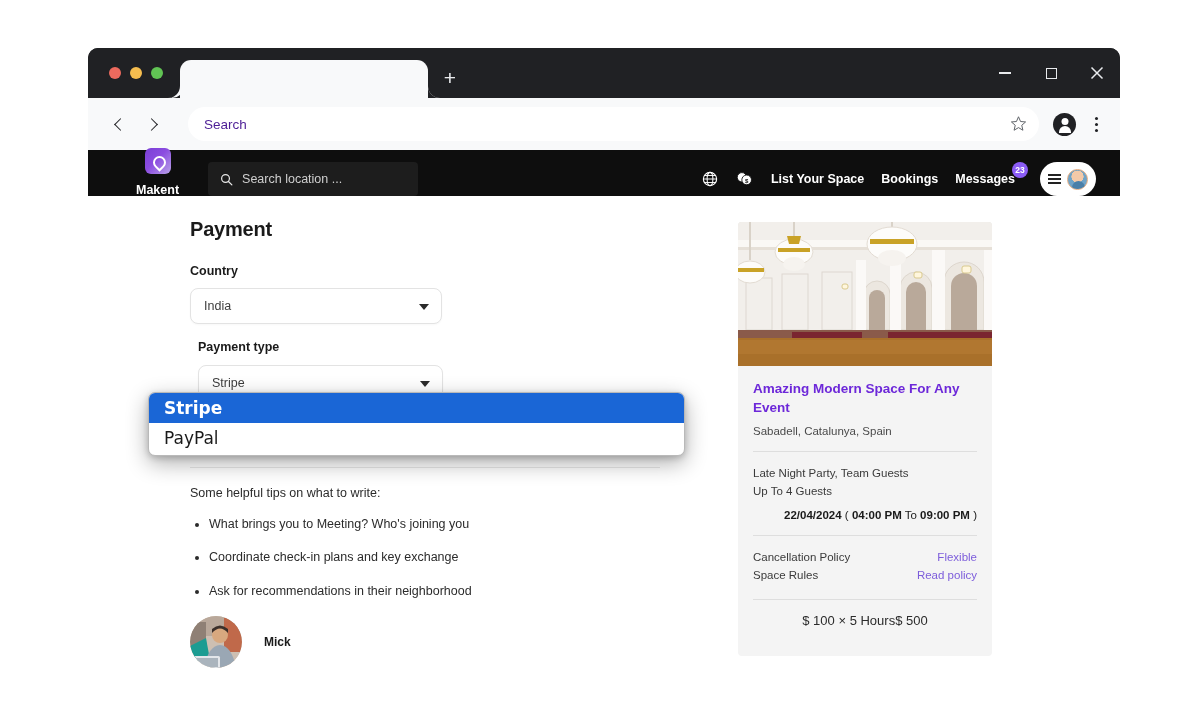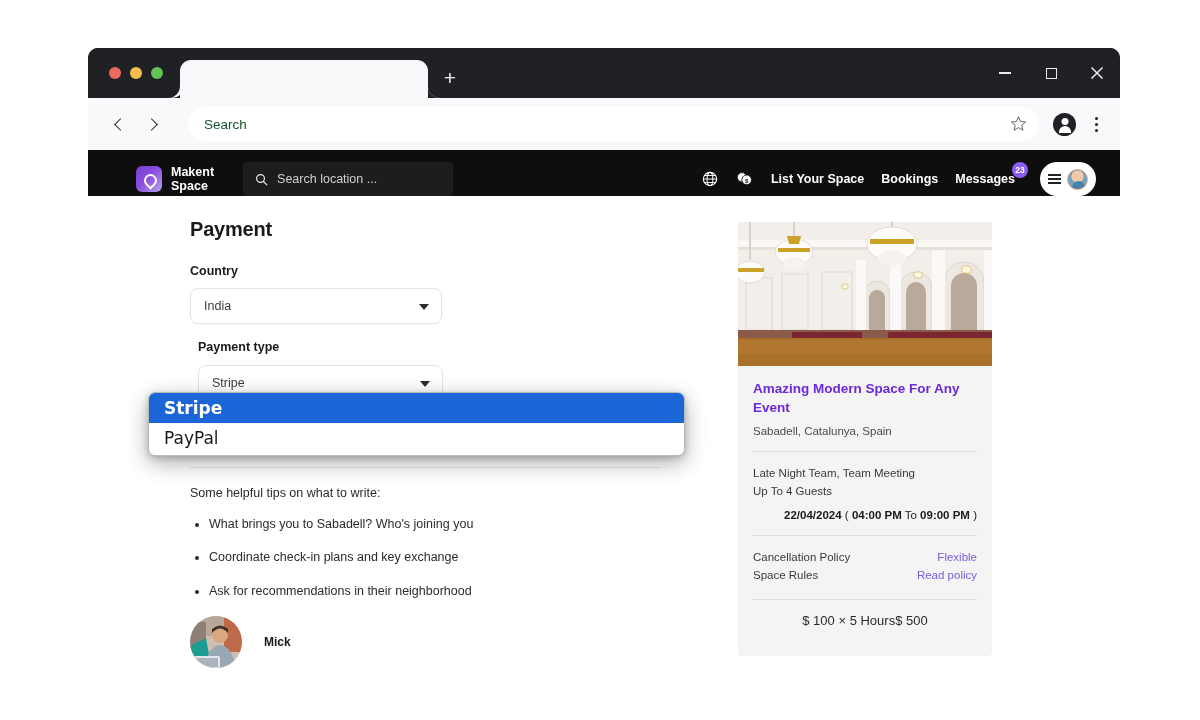--- a/index.html
+++ b/index.html
@@ -67,21 +67,21 @@
   .chev { width: 9px; height: 9px; border-top: 1.8px solid #202124;
           border-right: 1.8px solid #202124; }
   .chev.left { transform: rotate(-135deg); margin-left: 3px; }
   .chev.right { transform: rotate(45deg); margin-right: 3px; }
   .omnibox {
     flex: 1; height: 34px; margin-left: 18px; margin-right: 10px;
     background: #ffffff; border-radius: 17px;
     display: flex; align-items: center; padding: 0 16px;
     position: relative;
   }
-  .omnibox .ph { color: #14532d; font-size: 13.5px; }
+  .omnibox .ph { color: #4c1d95; font-size: 13.5px; }
   .star { position: absolute; right: 12px; top: 8px; width: 17px; height: 17px; cursor: pointer; }
   .profile-ic {
     width: 23px; height: 23px; border-radius: 50%; background: #202124;
     margin-left: 4px; margin-right: 10px; position: relative; cursor: pointer;
   }
   .profile-ic::before {
     content:""; position:absolute; left:50%; top:5px; transform:translateX(-50%);
     width:7px; height:7px; border-radius:50%; background:#fff;
   }
   .profile-ic::after {
@@ -90,21 +90,21 @@
   }
   .kebab { width: 20px; display:flex; flex-direction:column; align-items:center;
            gap:3px; cursor:pointer; }
   .kebab i { width:3px; height:3px; border-radius:50%; background:#202124; display:block; }
 
   
   .siteheader {
     position: relative; height: 58px; background: #0e0e0e;
     display: flex; align-items: center; padding: 0 24px;
   }
-  .logo { display:flex; align-items:center; gap:9px; margin-left: 24px; }
+  .logo { display:flex; align-items:center; gap:9px; margin-left: 24px; flex-direction: column; }
   .logomark { width: 26px; height: 26px; border-radius: 6px;
     background: linear-gradient(135deg,#7b3fd6 0%,#8b4ce0 45%,#b9a3e8 100%);
     position: relative; }
   .logomark::after {
     content:""; position:absolute; left:8px; top:8px; width:9px; height:9px;
     border-radius: 50% 50% 50% 0; transform: rotate(-45deg);
     border: 2px solid #fff;
   }
   .logotext { color: #fff; font-size: 12.5px; font-weight: 700; line-height: 14px; }
   .searchbox {
@@ -325,21 +325,21 @@
           <span class="val">Stripe</span>
           <span class="caret"></span>
         </div>
       </div>
 
       <div class="divider-line" style="margin-top:66px; width:470px;"></div>
 
       <div style="margin-top:18px;">
         <div class="tips-head">Some helpful tips on what to write:</div>
         <ul class="tips">
-          <li>What brings you to Sabadell? Who's joining you</li>
+          <li>What brings you to Meeting? Who's joining you</li>
           <li>Coordinate check-in plans and key exchange</li>
           <li>Ask for recommendations in their neighborhood</li>
         </ul>
       </div>
 
       <div class="hostrow">
         <div class="hostavatar">
           <svg width="52" height="52" viewBox="0 0 52 52">
             <defs>
               <clipPath id="cc">
@@ -427,21 +427,21 @@
           <rect x="0" y="118" width="254" height="14" fill="#b57b33" opacity="0.7"></rect>
           <rect x="54" y="110" width="70" height="6" fill="#7a2530"></rect>
           <rect x="150" y="110" width="104" height="6" fill="#7a2530"></rect>
         </svg>
       </div>
 
       <div class="cardbody">
         <div class="card-title">Amazing Modern Space For Any Event</div>
         <div class="card-loc">Sabadell, Catalunya, Spain</div>
         <div class="card-hr"></div>
-        <div class="card-line">Late Night Team, Team Meeting</div>
+        <div class="card-line">Late Night Party, Team Guests</div>
         <div class="card-line">Up To 4 Guests</div>
         <div class="card-date">
           <b>22/04/2024</b>
           <span>(</span>
           <b>04:00 PM</b>
           <span>To</span>
           <b>09:00 PM</b>
           <span>)</span>
         </div>
         <div class="card-hr"></div>

